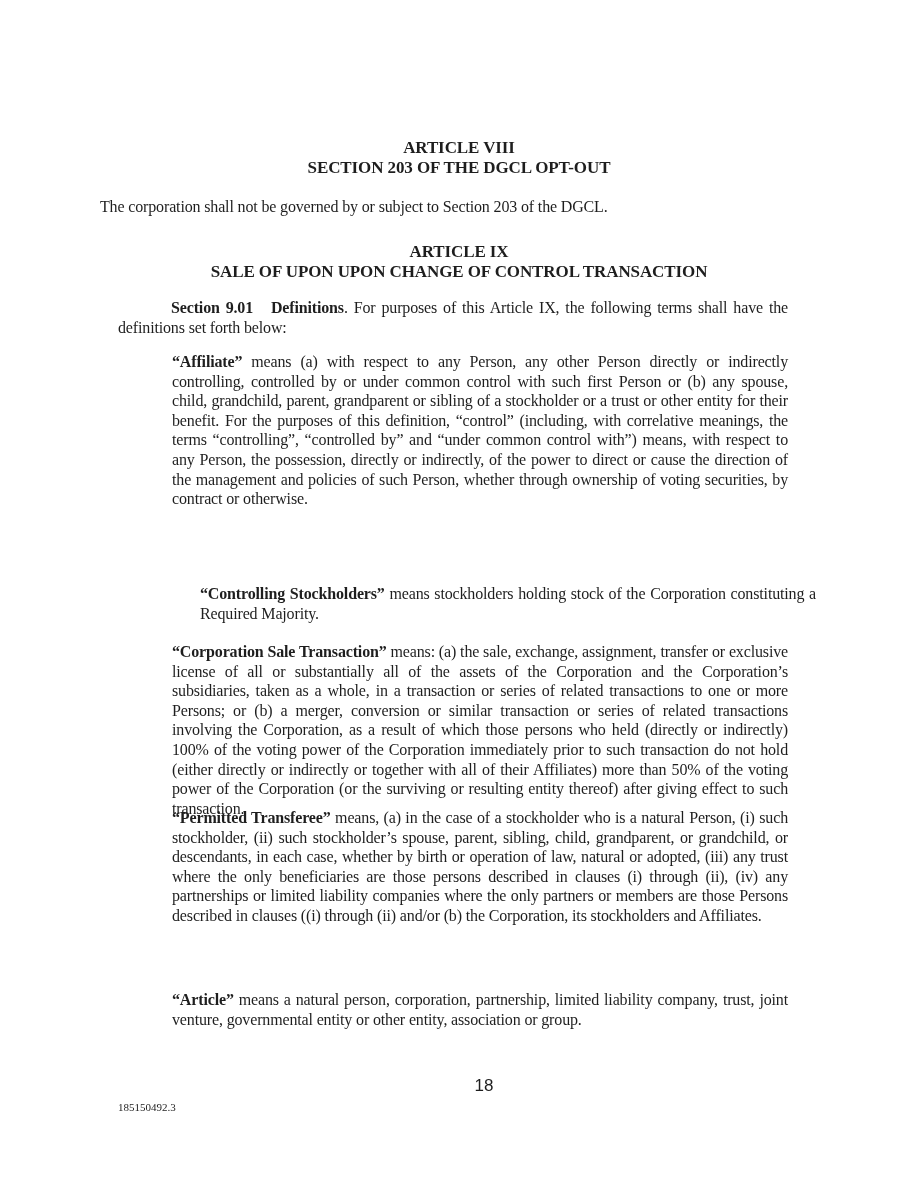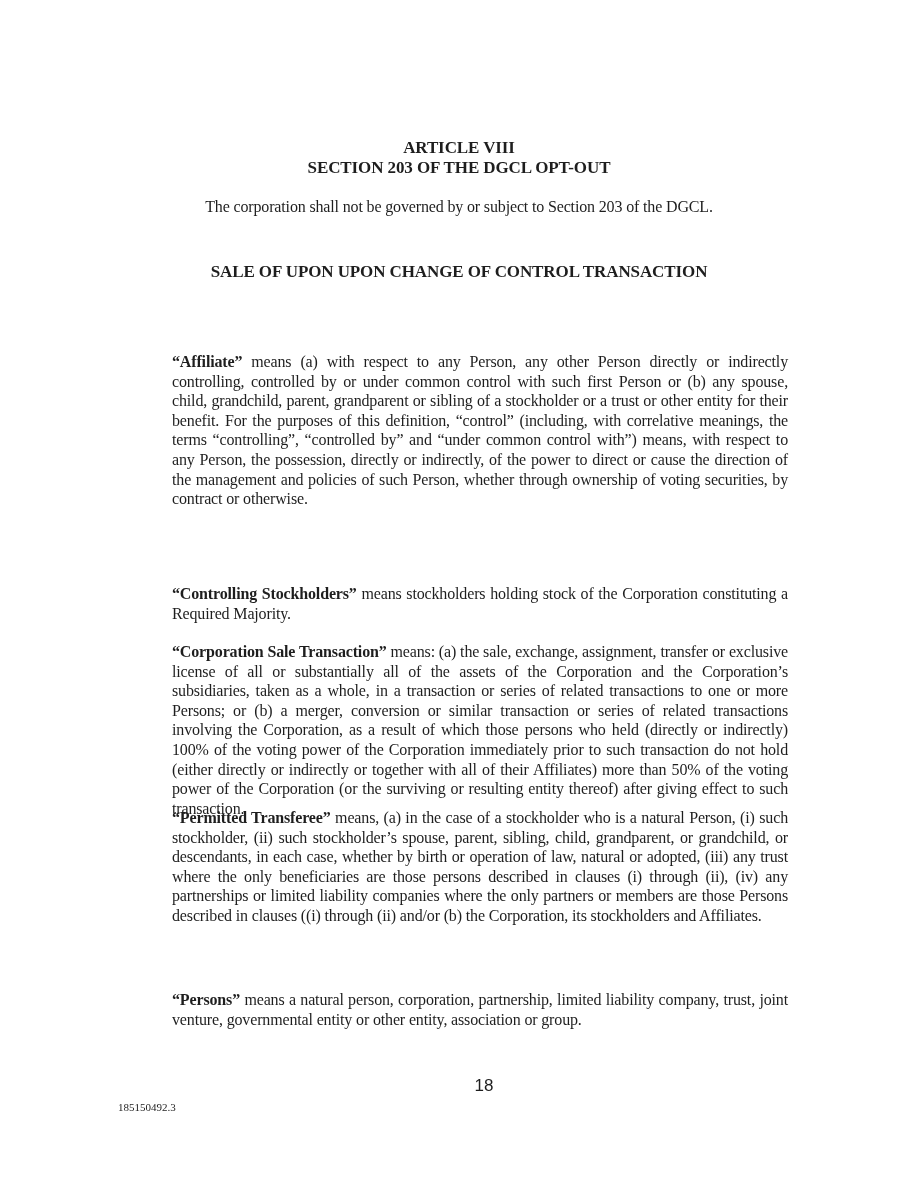--- a/index.html
+++ b/index.html
@@ -10,61 +10,65 @@
   }
   .page { position: absolute; left: 0; top: 0; width: 918px; height: 1188px; }
   .heading {
     position: absolute; left: 0; width: 918px; text-align: center;
     font-weight: bold; font-size: 17px; line-height: 20px; letter-spacing: -0.1px;
   }
   .para {
     position: absolute; font-size: 16px; line-height: 19.6px;
     text-align: justify; letter-spacing: -0.15px;
   }
-  .centered { text-align: center; }
+  .centered { }
   .term { font-weight: bold; }
   .def { left: 172px; width: 616px; }
   .footer-num {
     position: absolute; left: 0; width: 918px; top: 1076px; text-align: center;
     font-family: "Liberation Sans", "DejaVu Sans", sans-serif; font-size: 17px; margin-left: 25px;
   }
   .doc-id {
     position: absolute; left: 118px; top: 1101px; font-size: 11px;
   }
 </style>
 </head>
 <body>
 
 <div class="page">
 
   <div class="heading" style="top:138px;">ARTICLE VIII</div>
   <div class="heading" style="top:158px;">SECTION 203 OF THE DGCL OPT-OUT</div>
 
   <div class="para centered" style="top:197px; left:100px; width:718px;">The corporation shall not be governed by or subject to Section 203 of the DGCL.</div>
 
+  <div class="heading" style="top:242px;">ARTICLE IX</div>
   <div class="heading" style="top:262px;">SALE OF UPON UPON CHANGE OF CONTROL TRANSACTION</div>
 
+  <div class="para" style="top:298px; left:118px; width:670px; text-indent:53px;">
+    <span class="term">Section 9.01</span>&nbsp;&nbsp;&nbsp;<span class="term">Definitions</span><span>. For purposes of this Article IX, the following terms shall have the definitions set forth below:</span>
+  </div>
 
   <div class="para def" style="top:352px;">
     <span class="term">“Affiliate”</span><span> means (a) with respect to any Person, any other Person directly or indirectly controlling, controlled by or under common control with such first Person or (b) any spouse, child, grandchild, parent, grandparent or sibling of a stockholder or a trust or other entity for their benefit. For the purposes of this definition, “control” (including, with correlative meanings, the terms “controlling”, “controlled by” and “under common control with”) means, with respect to any Person, the possession, directly or indirectly, of the power to direct or cause the direction of the management and policies of such Person, whether through ownership of voting securities, by contract or otherwise.</span>
   </div>
 
 
-  <div class="para def" style="top:584px;">
+  <div class="para def" style="top:584px;margin-left:28px;">
     <span class="term">“Controlling Stockholders”</span><span> means stockholders holding stock of the Corporation constituting a Required Majority.</span>
   </div>
 
   <div class="para def" style="top:642px;">
     <span class="term">“Corporation Sale Transaction”</span><span> means:  (a) the sale, exchange, assignment, transfer or exclusive license of all or substantially all of the assets of the Corporation and the Corporation’s subsidiaries, taken as a whole, in a transaction or series of related transactions to one or more Persons; or (b) a merger, conversion or similar transaction or series of related transactions involving the Corporation, as a result of which those persons who held (directly or indirectly) 100% of the voting power of the Corporation immediately prior to such transaction do not hold (either directly or indirectly or together with all of their Affiliates) more than 50% of the voting power of the Corporation (or the surviving or resulting entity thereof) after giving effect to such transaction.</span>
   </div>
 
   <div class="para def" style="top:808px;">
     <span class="term">“Permitted Transferee”</span><span> means, (a) in the case of a stockholder who is a natural Person, (i) such stockholder, (ii) such stockholder’s spouse, parent, sibling, child, grandparent, or grandchild, or descendants, in each case, whether by birth or operation of law, natural or adopted, (iii) any trust where the only beneficiaries are those persons described in clauses (i) through (ii), (iv) any partnerships or limited liability companies where the only partners or members are those Persons described in clauses ((i) through (ii) and/or (b) the Corporation, its stockholders and Affiliates.</span>
   </div>
 
   <div class="para def" style="top:990px;">
-    <span class="term">“Persons”</span><span> means a natural person, corporation, partnership, limited liability company, trust, joint venture, governmental entity or other entity, association or group.</span>
+    <span class="term">“Article”</span><span> means a natural person, corporation, partnership, limited liability company, trust, joint venture, governmental entity or other entity, association or group.</span>
   </div>
 
   <div class="footer-num">18</div>
   <div class="doc-id">185150492.3</div>
 
 </div>
 
 </body></html>

